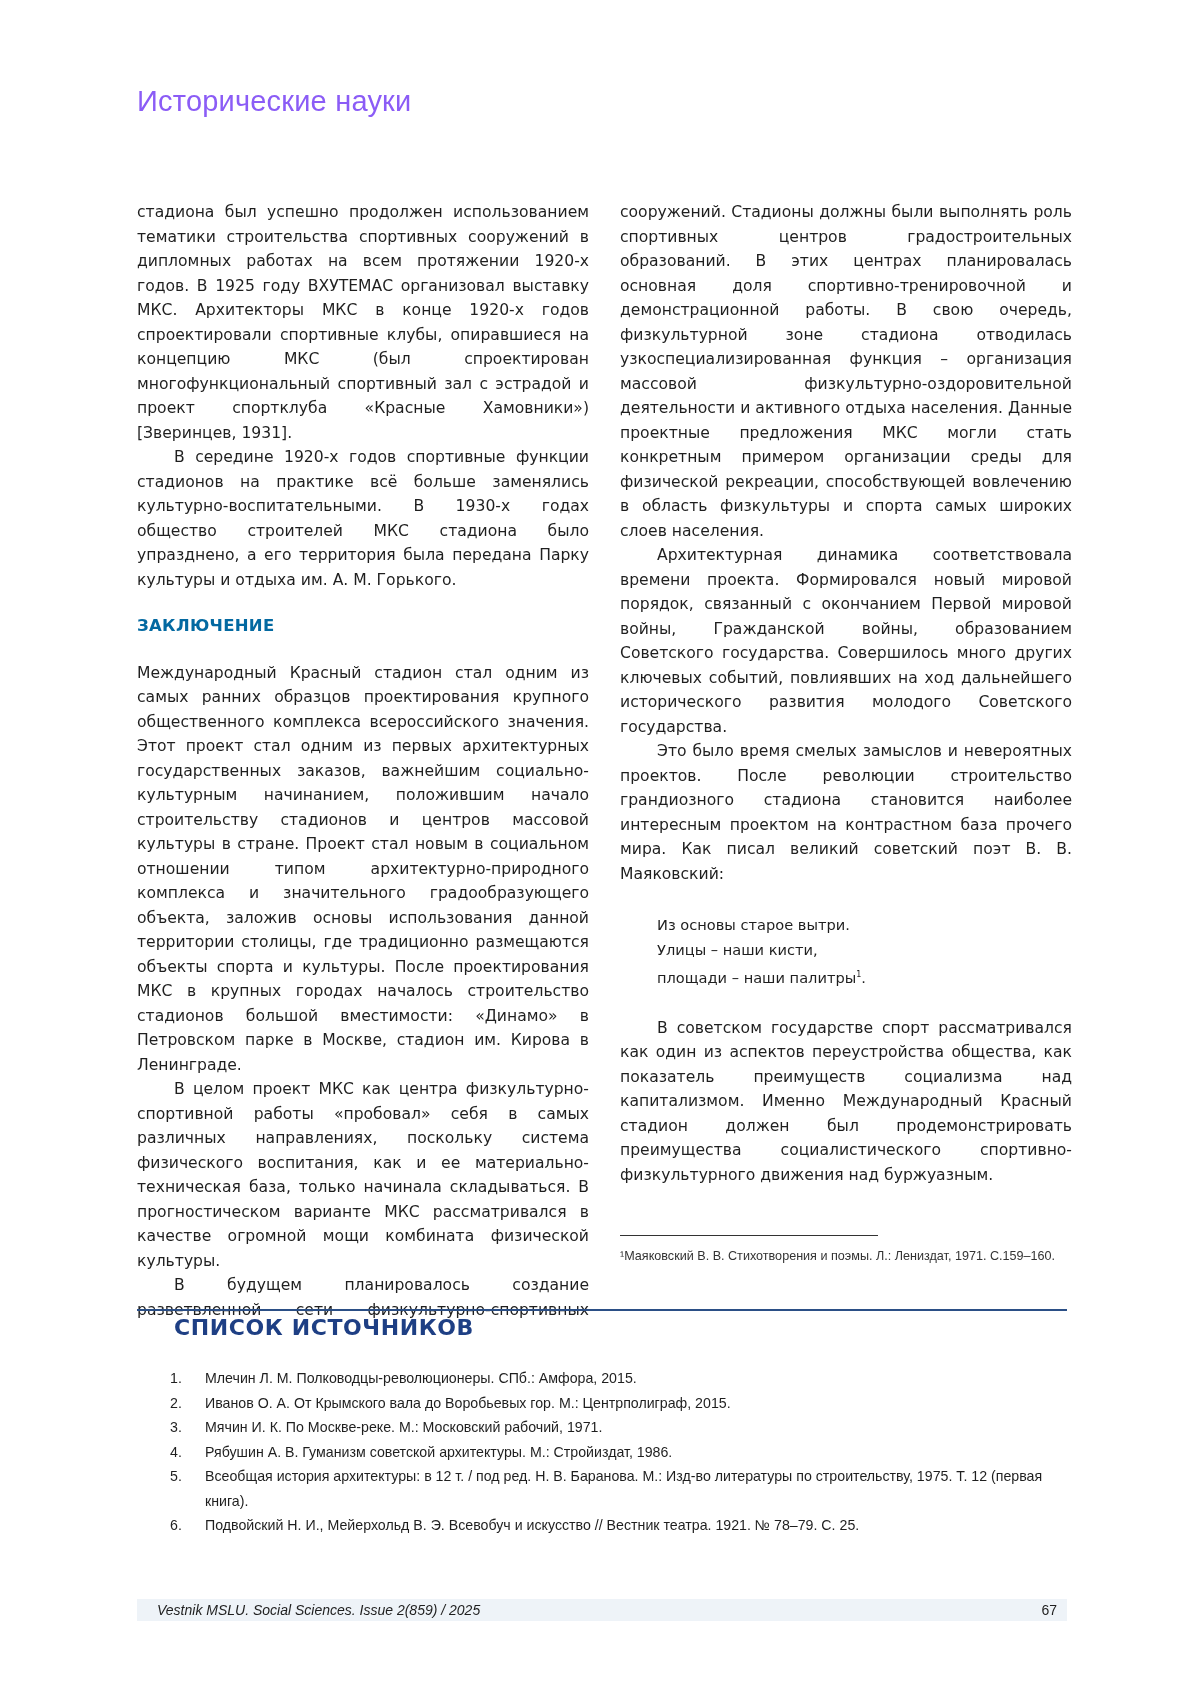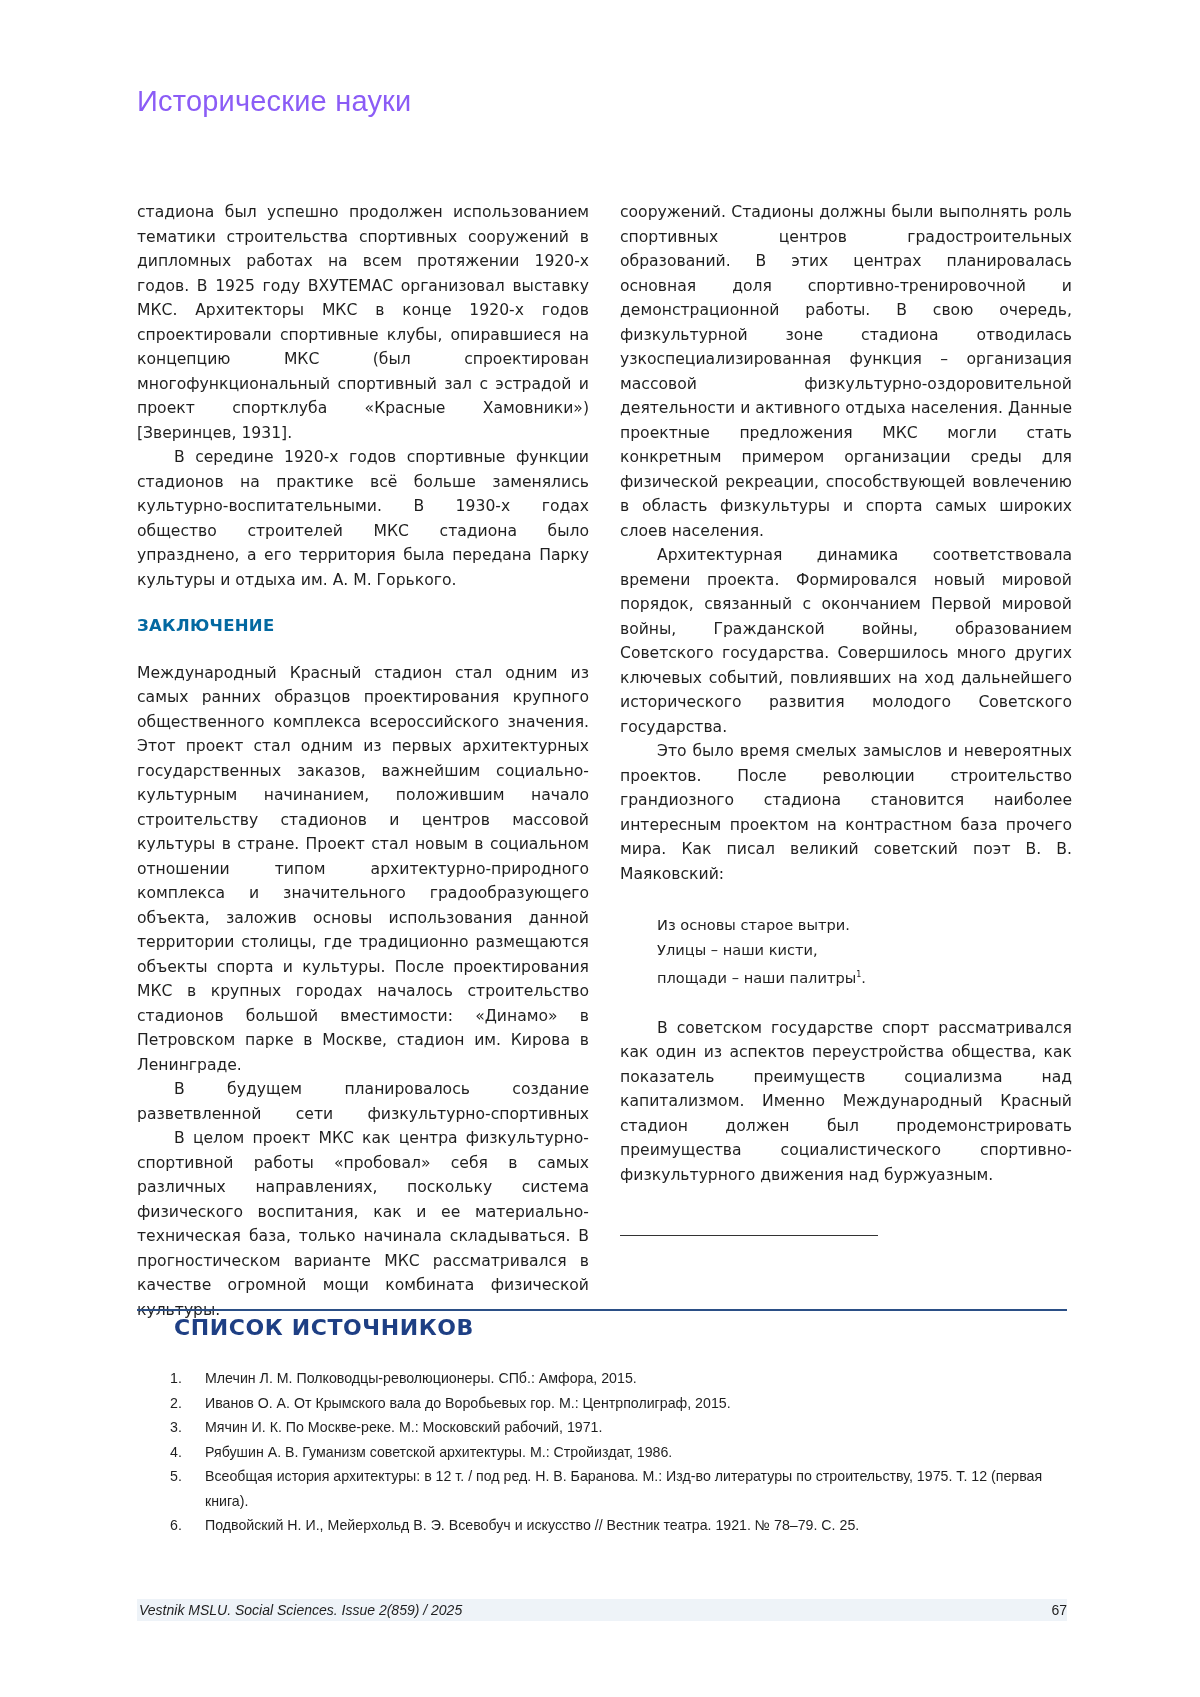--- a/index.html
+++ b/index.html
@@ -24,48 +24,49 @@
   .refs-title { position: absolute; left: 174px; top: 1315px; font-size: 22px; font-weight: bold;
                 color: #1e3f84; letter-spacing: 0.6px; }
   .refs-list { position: absolute; left: 170px; top: 1366px; width: 898px; margin: 0; padding: 0;
                list-style: none; font-size: 14.2px; line-height: 24.5px; font-family: "Liberation Sans", sans-serif; }
   .refs-list li { display: flex; }
   .refs-list .num { width: 35px; flex: none; }
   .refs-list .txt { flex: 1; }
   .footer { position: absolute; left: 137px; top: 1599px; width: 930px; height: 22px;
             background: #eef3f8; display: flex; justify-content: space-between; align-items: center;
             font-family: "Liberation Sans", sans-serif; font-size: 14px; }
-  .footer .journal { font-style: italic; padding-left: 2px; }
-  .footer .page { padding-right: 0; }
+  .footer .journal { font-style: italic; padding-left: 20px; }
+  .footer .page { padding-right: 10px; }
 </style>
 </head>
 <body>
 
 <div class="section-title">Исторические науки</div>
 
 <div class="col col-left">
   <p>стадиона был успешно продолжен использованием тематики строительства спортивных сооружений в дипломных работах на всем протяжении 1920-х годов. В 1925 году ВХУТЕМАС организовал выставку МКС. Архитекторы МКС в конце 1920-х годов спроектировали спортивные клубы, опиравшиеся на концепцию МКС (был спроектирован многофункциональный спортивный зал с эстрадой и проект спортклуба «Красные Хамовники») [Зверинцев, 1931].</p>
   <p class="indent">В середине 1920-х годов спортивные функции стадионов на практике всё больше заменялись культурно-воспитательными. В 1930-х годах общество строителей МКС стадиона было упразднено, а его территория была передана Парку культуры и отдыха им. А. М. Горького.</p>
   <h2>ЗАКЛЮЧЕНИЕ</h2>
   <p>Международный Красный стадион стал одним из самых ранних образцов проектирования крупного общественного комплекса всероссийского значения. Этот проект стал одним из первых архитектурных государственных заказов, важнейшим социально-культурным начинанием, положившим начало строительству стадионов и центров массовой культуры в стране. Проект стал новым в социальном отношении типом архитектурно-природного комплекса и значительного градообразующего объекта, заложив основы использования данной территории столицы, где традиционно размещаются объекты спорта и культуры. После проектирования МКС в крупных городах началось строительство стадионов большой вместимости: «Динамо» в Петровском парке в Москве, стадион им. Кирова в Ленинграде.</p>
+  <p class="indent">В целом проект МКС как центра физкультурно-спортивной работы «пробовал» себя в самых различных направлениях, поскольку система физического воспитания, как и ее материально-техническая база, только начинала складываться. В прогностическом варианте МКС рассматривался в качестве огромной мощи комбината физической культуры.</p>
   <p class="indent" style="text-align-last: justify;">В будущем планировалось создание разветвленной сети физкультурно-спортивных</p>
-  <p class="indent">В целом проект МКС как центра физкультурно-спортивной работы «пробовал» себя в самых различных направлениях, поскольку система физического воспитания, как и ее материально-техническая база, только начинала складываться. В прогностическом варианте МКС рассматривался в качестве огромной мощи комбината физической культуры.</p>
 </div>
 
 <div class="col col-right">
   <p>сооружений. Стадионы должны были выполнять роль спортивных центров градостроительных образований. В этих центрах планировалась основная доля спортивно-тренировочной и демонстрационной работы. В свою очередь, физкультурной зоне стадиона отводилась узкоспециализированная функция – организация массовой физкультурно-оздоровительной деятельности и активного отдыха населения. Данные проектные предложения МКС могли стать конкретным примером организации среды для физической рекреации, способствующей вовлечению в область физкультуры и спорта самых широких слоев населения.</p>
   <p class="indent">Архитектурная динамика соответствовала времени проекта. Формировался новый мировой порядок, связанный с окончанием Первой мировой войны, Гражданской войны, образованием Советского государства. Совершилось много других ключевых событий, повлиявших на ход дальнейшего исторического развития молодого Советского государства.</p>
   <p class="indent">Это было время смелых замыслов и невероятных проектов. После революции строительство грандиозного стадиона становится наиболее интересным проектом на контрастном база прочего мира. Как писал великий советский поэт В. В. Маяковский:</p>
   <div class="poem">
     <div>Из основы старое вытри.</div>
     <div>Улицы – наши кисти,</div>
     <div><span>площади – наши палитры</span><sup>1</sup><span>.</span></div>
   </div>
   <p class="indent">В советском государстве спорт рассматривался как один из аспектов переустройства общества, как показатель преимуществ социализма над капитализмом. Именно Международный Красный стадион должен был продемонстрировать преимущества социалистического спортивно-физкультурного движения над буржуазным.</p>
   <div class="fn-rule"></div>
+  <div class="footnote">¹Маяковский В. В. Стихотворения и поэмы. Л.: Лениздат, 1971. С.159–160.</div>
 </div>
 
 <div class="refs-rule"></div>
 <div class="refs-title">СПИСОК ИСТОЧНИКОВ</div>
 <ul class="refs-list">
   <li>
       <span class="num">1.</span>
       <span class="txt">Млечин Л. М. Полководцы-революционеры. СПб.: Амфора, 2015.</span>
     </li>
   <li>

